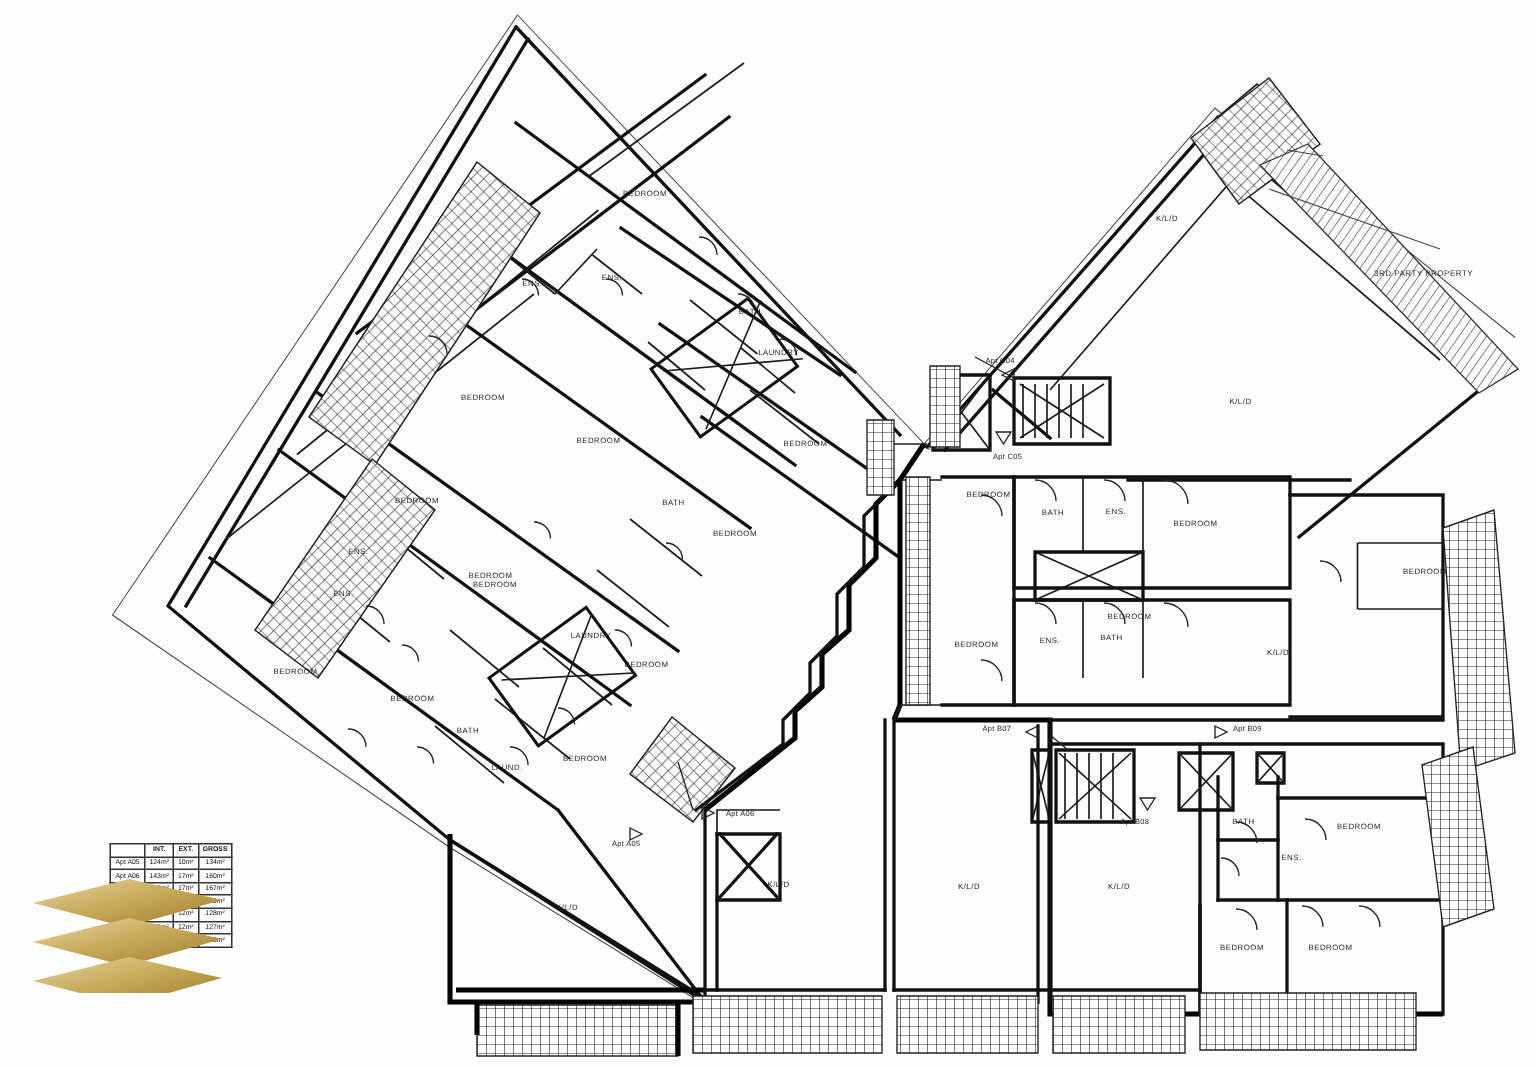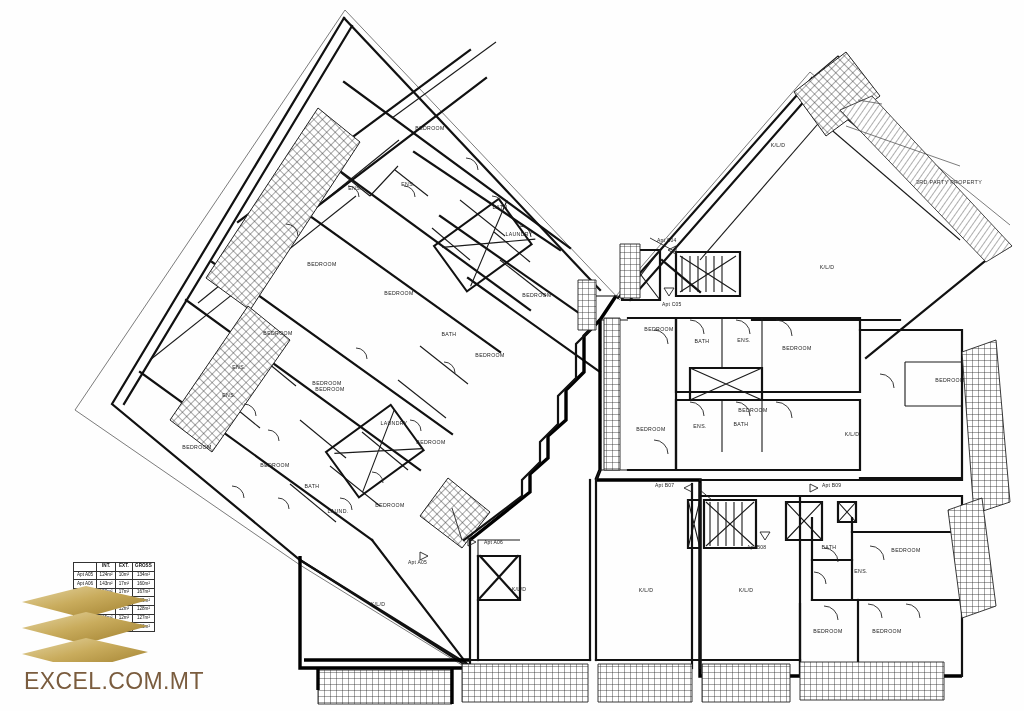--- a/index.html
+++ b/index.html
@@ -449,16 +449,15 @@
           </tr>
         </tbody>
     </table>
 
     <svg id="brand-logo" viewBox="0 0 130 78">
       <polygon points="2,18 66,2 128,16 64,34" fill="url(#goldGrad)"></polygon>
       <polygon points="2,44 66,28 128,42 64,60" fill="url(#goldGrad)"></polygon>
       <polygon points="2,70 66,54 128,68 64,86" fill="url(#goldGrad)"></polygon>
     </svg>
 
-    <div id="brand-url" style="color: rgb(122, 92, 62);">EXCEL.COM.MT</div>
   </div>
 
 </div>
 
 </body></html>

